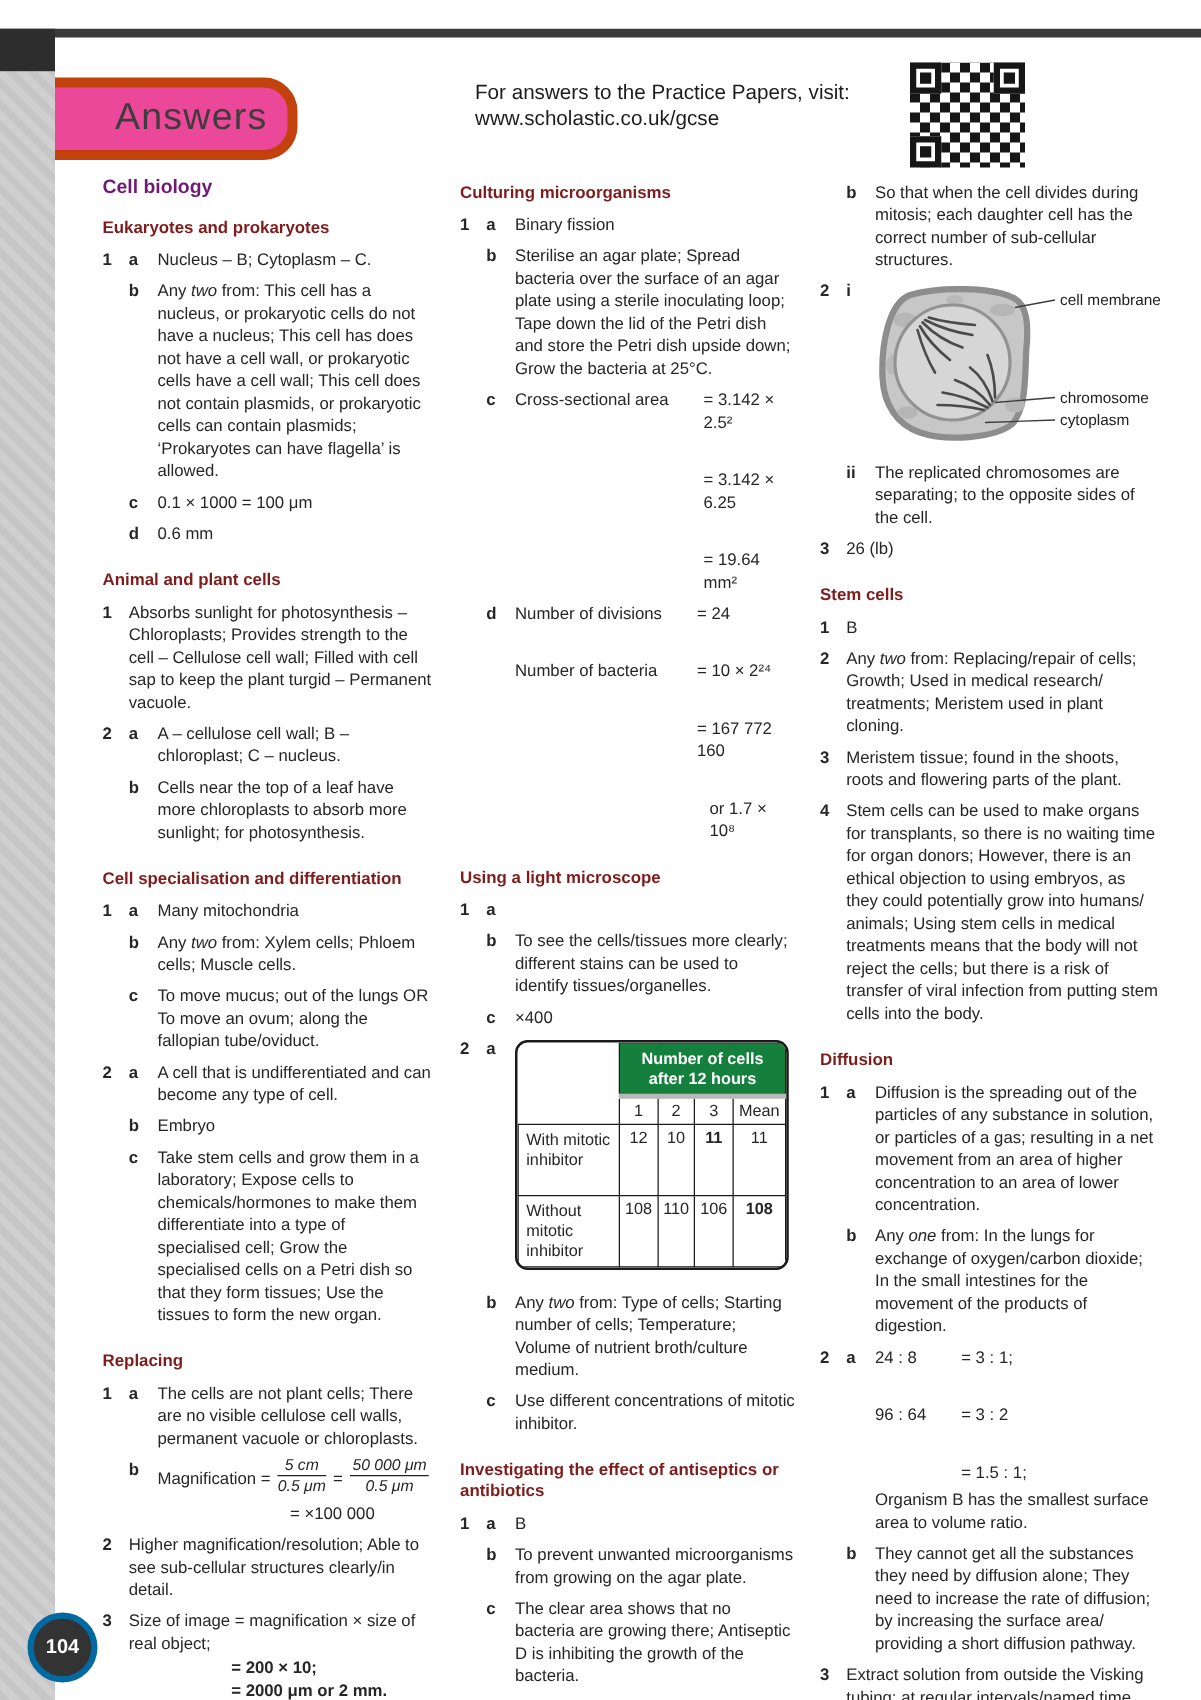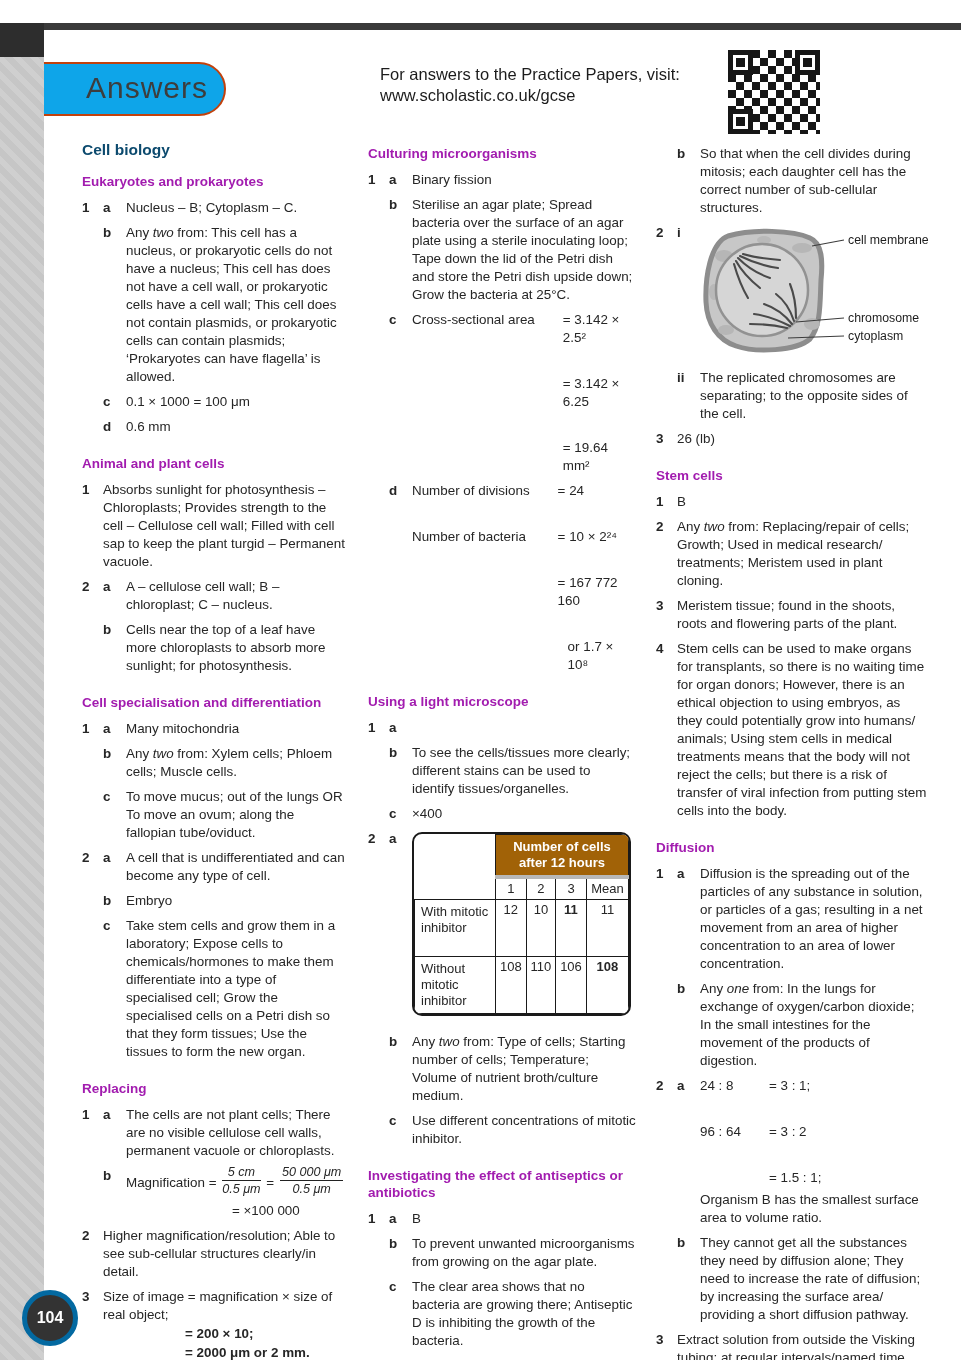--- a/index.html
+++ b/index.html
@@ -4,62 +4,62 @@
 <style>
   html,body{margin:0;padding:0;}
   body{width:961px;height:1360px;background:#fff;font-family:"Liberation Sans","DejaVu Sans",sans-serif;color:#262626;}
   .page{position:relative;width:961px;height:1360px;overflow:hidden;background:#fff;}
 
   
   .topbar{position:absolute;left:0;top:23px;width:100%;height:7px;background:#3a3a3a;}
   .topblock{position:absolute;left:0;top:23px;width:44px;height:34px;background:#2d2d2d;z-index:4;}
   .margin-strip{position:absolute;left:0;top:57px;width:44px;bottom:0;z-index:3;
     background:repeating-linear-gradient(45deg,#c6c6c6 0 6px,#cfcfcf 6px 12px);}
-  .answers-tab{position:absolute;left:16px;top:62px;width:206px;height:50px;background:#0ea5e9;
-    border:2px solid #c2410c;border-radius:27px;box-shadow:0 0 0 3px #fff;z-index:1;}
+  .answers-tab{position:absolute;left:16px;top:62px;width:206px;height:50px;background:#ec4899;
+    border:8px solid #c2410c;border-radius:27px;box-shadow:0 0 0 3px #fff;z-index:1;}
   .answers-text{position:absolute;left:68px;top:7px;font-size:30px;color:#3d3d3d;letter-spacing:1px;font-weight:400;}
   .header-note{position:absolute;left:380px;top:64px;width:326px;font-size:16.5px;line-height:21px;color:#1c1c1c;}
   .qr{position:absolute;left:728px;top:50px;width:92px;height:84px;
     background:repeating-conic-gradient(#161616 0% 25%,#ffffff 0% 50%) 0 0/16px 16px;}
   .fp{position:absolute;width:15px;height:15px;border:5px solid #161616;background:#fff;}
   .fp::after{content:"";position:absolute;inset:3px;background:#161616;}
   .fp.tl{left:0;top:0}.fp.tr{right:0;top:0}.fp.bl{left:0;bottom:0}
   .page-circle{position:absolute;left:22px;top:1290px;width:46px;height:46px;border-radius:50%;
     background:#333;border:5px solid #0369a1;z-index:5;display:flex;align-items:center;justify-content:center;}
   .page-circle span{color:#fff;font-weight:bold;font-size:16px;}
 
   
   .content{position:absolute;left:82px;top:141px;display:flex;}
   .col{font-size:13.4px;line-height:18px;}
   .col1{width:264px;margin-right:22px;}
   .col2{width:268px;margin-right:20px;}
   .col3{width:272px;}
-  .h1{font-size:15.5px;font-weight:bold;color:#0c4a6e;margin:0 0 6px 0;}
-  .shead{font-size:13.5px;font-weight:bold;color:#a21caf;margin:19px 0 9px 0;line-height:17px;}
+  .h1{font-size:15.5px;font-weight:bold;color:#701a75;margin:0 0 6px 0;}
+  .shead{font-size:13.5px;font-weight:bold;color:#7f1d1d;margin:19px 0 9px 0;line-height:17px;}
   .shead.first{margin-top:14px;}
   .item{display:flex;margin:0 0 7px 0;}
   .inum{flex:0 0 21px;font-weight:bold;}
   .ilet{flex:0 0 23px;font-weight:bold;}
   .itext{flex:1;min-width:0;}
 
   .eqgrid{display:grid;grid-template-columns:max-content auto;column-gap:7px;row-gap:1px;gap:28px;}
   .eqindent{margin-left:82px;margin-top:1px;font-weight:bold;}
   .magline{white-space:nowrap;}
   .magresult{margin-left:106px;margin-top:3px;}
   .orline{padding-left:10px;}
   .ratnote{margin-top:4px;}
   .frac{display:inline-block;vertical-align:middle;text-align:center;font-style:italic;font-size:12.6px;line-height:1.15;margin:0 2px;position:relative;top:-2px;}
   .frac .fn{display:block;border-bottom:1.3px solid #222;padding:0 2px 1px 2px;}
   .frac .fd{display:block;padding-top:1px;}
 
   
   .ctable{border:2px solid #1a1a1a;border-radius:10px;overflow:hidden;width:215px;margin:2px 0 10px 0;background:#fff;}
   .ctable table{border-collapse:collapse;width:100%;font-size:13px;}
   .ctable td,.ctable th{border:1.6px solid #1a1a1a;padding:2px 3px;text-align:center;vertical-align:top;line-height:16px;}
-  .ctable th.thead{background:#a16207;color:#fff;font-weight:bold;padding:4px 2px;border-bottom:4px solid #b8b8b8;}
+  .ctable th.thead{background:#15803d;color:#fff;font-weight:bold;padding:4px 2px;border-bottom:4px solid #b8b8b8;}
   .ctable td.corner{border-top:none;border-left:none;}
   .ctable td.rlabel{text-align:left;padding:4px 2px 4px 6px;width:72px;}
   .ctable td.val{height:52px;}
   .bv{font-weight:bold;}
 
   .cellfig{display:block;margin:2px 0 4px -2px;overflow:visible;}
   .cellfig text{font-family:"Liberation Sans","DejaVu Sans",sans-serif;font-size:12.3px;fill:#1e1e1e;}
 </style>
 </head>
 <body>

